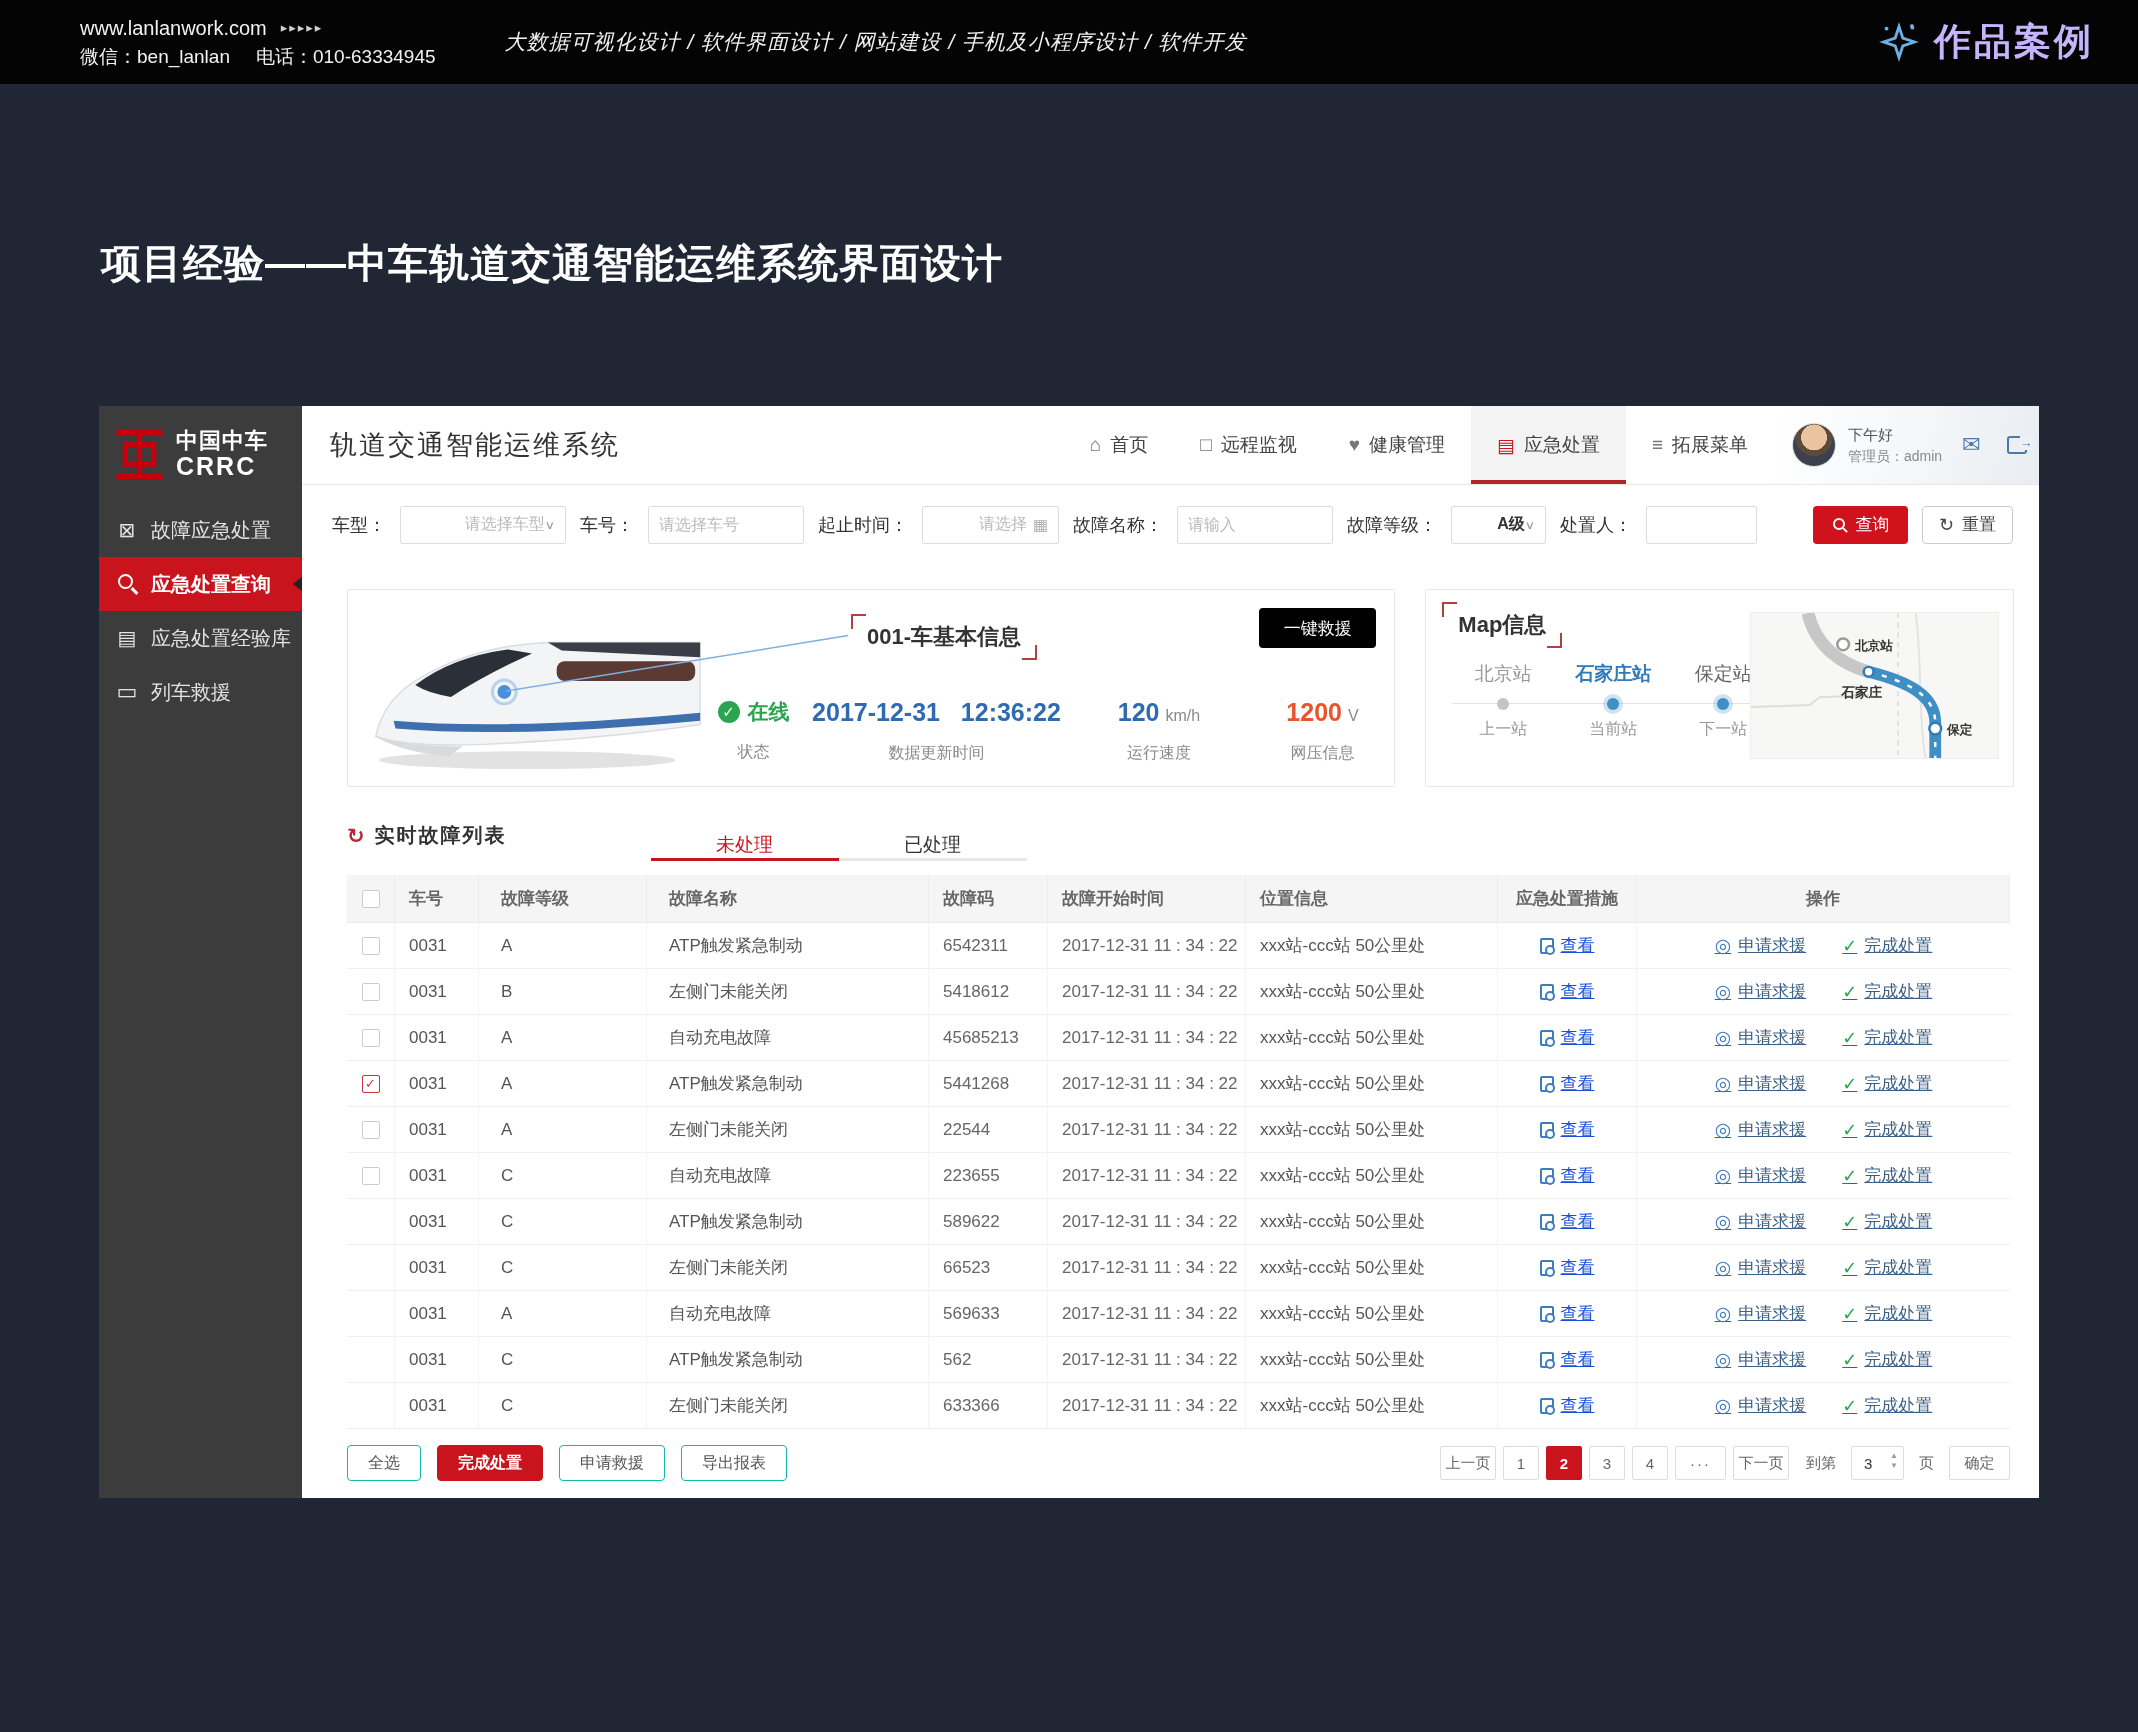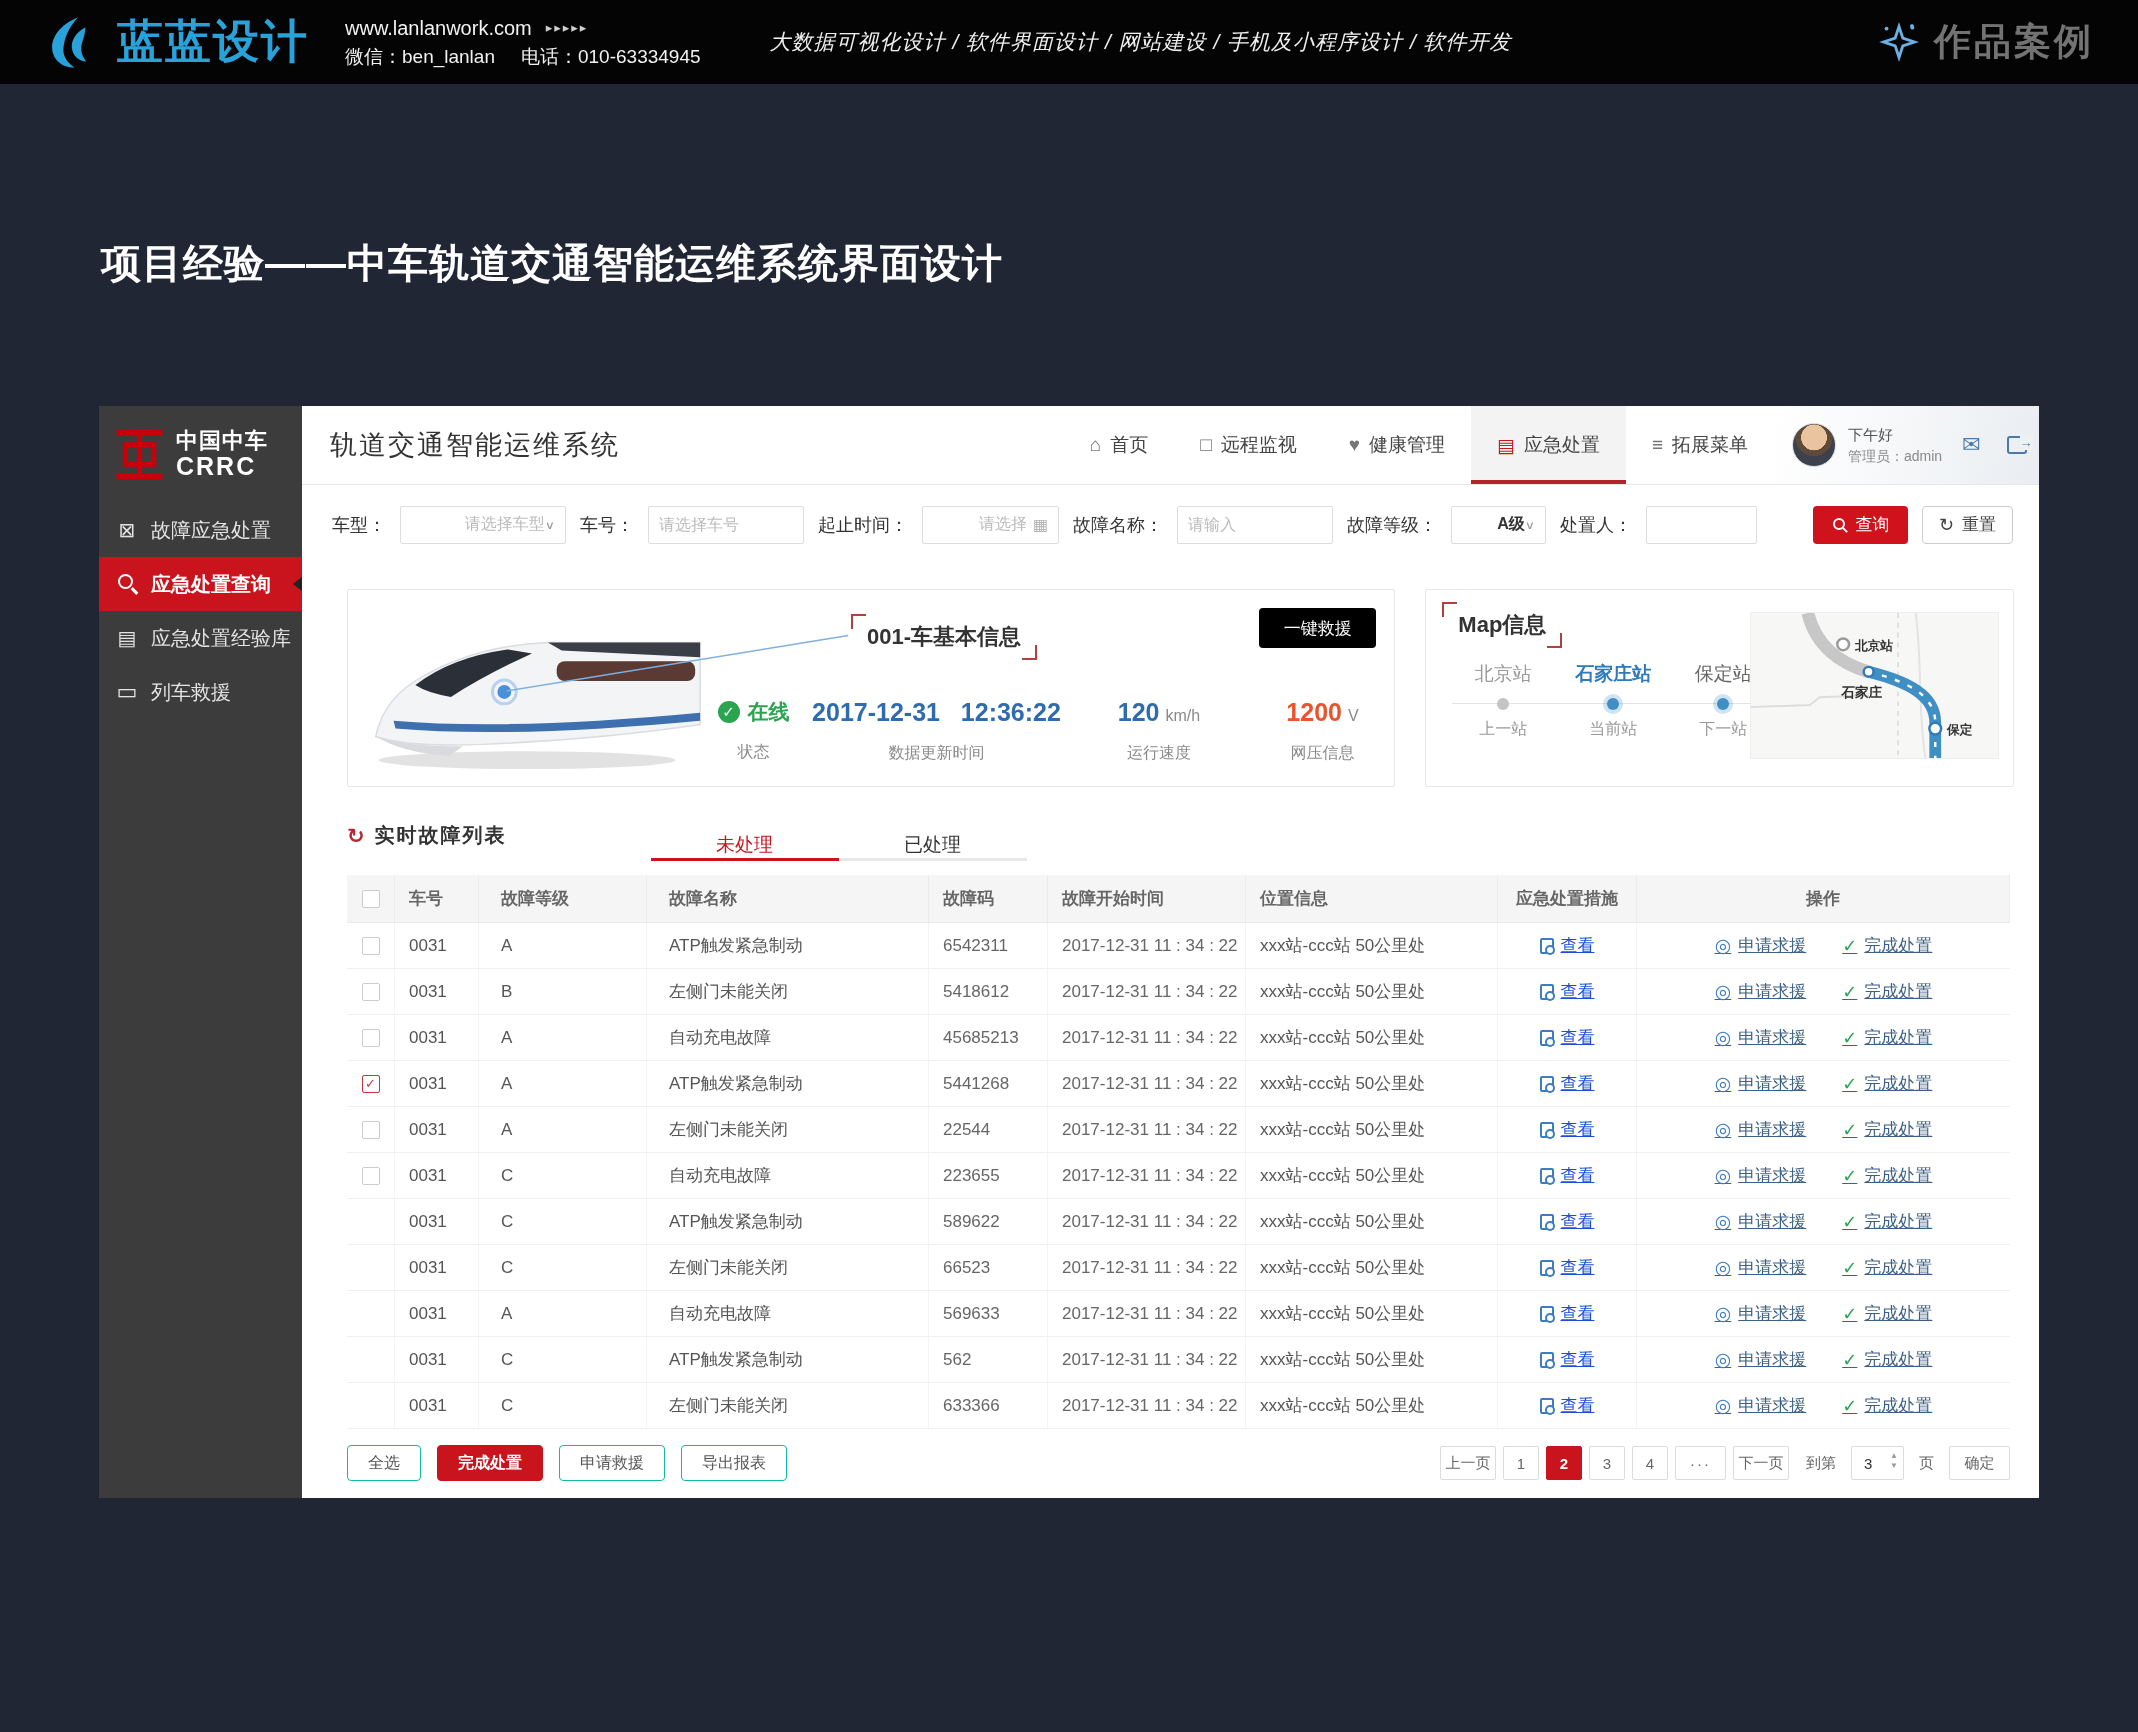--- a/index.html
+++ b/index.html
@@ -10,21 +10,21 @@
   .site-header{position:absolute;top:0;left:0;width:2138px;height:84px;background:#040404;
     display:flex;align-items:center;padding:0 44px;}
   .logo{display:flex;align-items:center;gap:10px;}
   .logo-text{font-size:46px;font-weight:bold;color:#29a2da;letter-spacing:2px;}
   .contact{margin-left:36px;color:#f2f2f2;line-height:1.5;}
   .contact .row1{font-size:20px;display:flex;align-items:center;gap:14px;}
   .arrows{color:#cfcfcf;font-size:13px;letter-spacing:2px;}
   .contact .row2{font-size:19px;display:flex;gap:26px;}
   .services{margin-left:69px;font-size:21px;font-style:italic;color:#f0f0f0;letter-spacing:1px;}
   .portfolio{margin-left:auto;display:flex;align-items:center;gap:12px;}
-  .portfolio-label{font-size:37px;font-weight:bold;color:#737373;letter-spacing:3px;}
+  .portfolio-label{font-size:37px;font-weight:bold;color:#c4b5fd;letter-spacing:3px;}
 
   
   .slide-title{position:absolute;left:101px;top:236px;font-size:40px;font-weight:bold;color:#ffffff;letter-spacing:1px;}
 
   
   .app{position:absolute;left:99px;top:406px;width:1940px;height:1092px;background:#ffffff;overflow:hidden;}
 
   
   .sidebar{position:absolute;left:0;top:0;width:203px;height:100%;background:#3c3c3c;}
   .crrc{display:flex;align-items:center;gap:10px;padding:22px 0 22px 14px;}
@@ -184,27 +184,20 @@
   .goto-label{font-size:15px;color:#666;margin-left:10px;}
   .goto-box{width:53px;height:34px;border:1px solid #dcdcdc;border-radius:2px;position:relative;margin:0 8px;}
   .goto-input{width:100%;height:100%;border:none;outline:none;font-size:15px;color:#333;padding-left:12px;background:transparent;}
   .spin{position:absolute;right:5px;top:5px;display:flex;flex-direction:column;gap:2px;color:#999;font-size:8px;line-height:1;}
   .btn-confirm{width:61px;height:34px;border:1px solid #dcdcdc;border-radius:2px;background:#fff;color:#666;font-size:15px;cursor:pointer;margin-left:8px;}
 </style>
 </head>
 <body>
 
 <div class="site-header">
-  <div class="logo">
-    <svg width="63" height="57" viewBox="0 0 70 60">
-      <path d="M38,2 C18,10 9,24 9,35 C9,49 20,58 34,58 C24,51 20,43 22,33 C24,21 30,10 38,2 Z" fill="#29a2da"></path>
-      <path d="M46,13 C35,19 30,28 31,36 C32,45 39,51 47,51 C41,44 40,36 43,28 C45,22 46,17 46,13 Z" fill="#29a2da"></path>
-    </svg>
-    <span class="logo-text">蓝蓝设计</span>
-  </div>
   <div class="contact">
     <div class="row1">
       <span>www.lanlanwork.com</span>
       <span class="arrows">▸▸▸▸▸</span>
     </div>
     <div class="row2">
       <span>微信：ben_lanlan</span>
       <span>电话：010-63334945</span>
     </div>
   </div>

